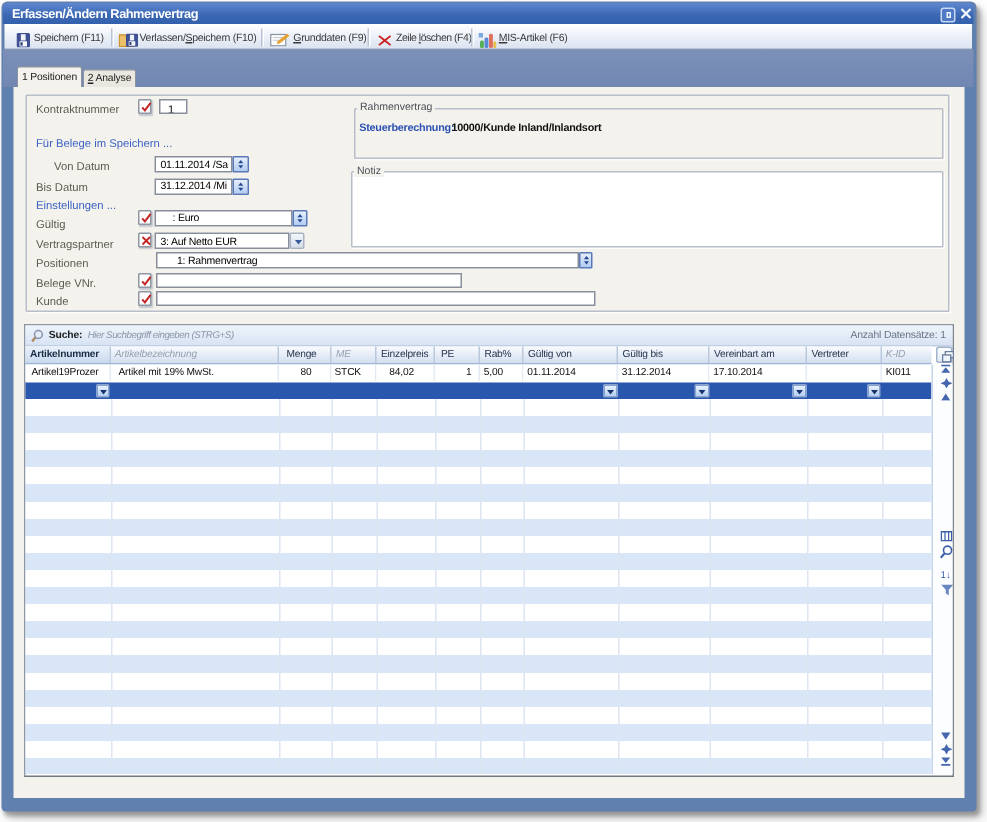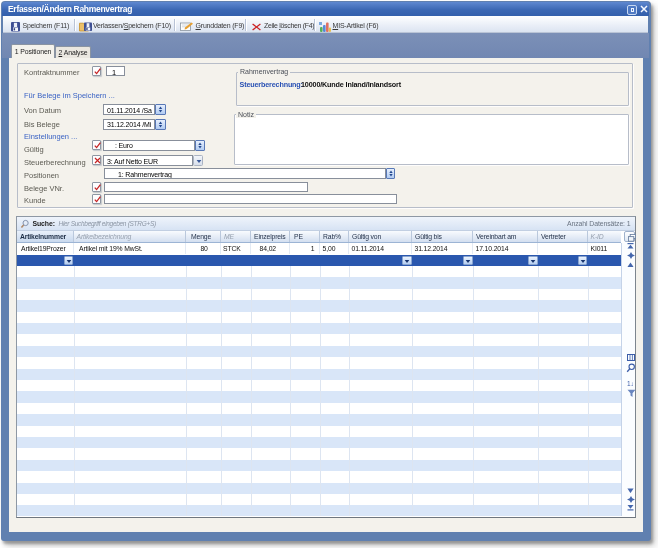--- a/index.html
+++ b/index.html
@@ -144,25 +144,25 @@
   </svg>
 <div class="tbsep" style="left:73.5px; top:19px;"></div>
 <div class="tbsep" style="left:174px; top:19px;"></div>
 <div class="tbsep" style="left:244.5px; top:19px;"></div>
 <div class="tbsep" style="left:314px; top:19px;"></div>
 
 <div class="gbox" style="left:16.5px; top:62.5px; width:616px; height:145px;"></div>
 
 <div class="lbl" style="left:24px; top:67.5px;">Kontraktnummer</div>
 <div class="blbl" style="left:24px; top:90.8px;">Für Belege im Speichern ...</div>
-<div class="lbl" style="left:24px; top:105.5px;">Von Datum</div>
-<div class="lbl" style="left:24px; top:120px;">Bis Belege</div>
+<div class="lbl" style="left:36px; top:105.5px;">Von Datum</div>
+<div class="lbl" style="left:24px; top:120px;">Bis Datum</div>
 <div class="blbl" style="left:24px; top:131.8px;">Einstellungen ...</div>
 <div class="lbl" style="left:24px; top:144.8px;">Gültig</div>
-<div class="lbl" style="left:24px; top:158px;">Steuerberechnung</div>
+<div class="lbl" style="left:24px; top:158px;">Vertragspartner</div>
 <div class="lbl" style="left:24px; top:171.3px;">Positionen</div>
 <div class="lbl" style="left:24px; top:183.5px;">Belege VNr.</div>
 <div class="lbl" style="left:24px; top:195.5px;">Kunde</div>
 
 <div class="mico" style="left:91.5px; top:66px;">
     <svg width="9" height="9" viewBox="0 0 9 9">
       <path d="M1.8 4.6 L3.6 6.6 L7.4 1.6" stroke="#c62424" stroke-width="1.3" fill="none"></path>
     </svg>
   </div>
 <div class="mico" style="left:91.5px; top:140px;">

